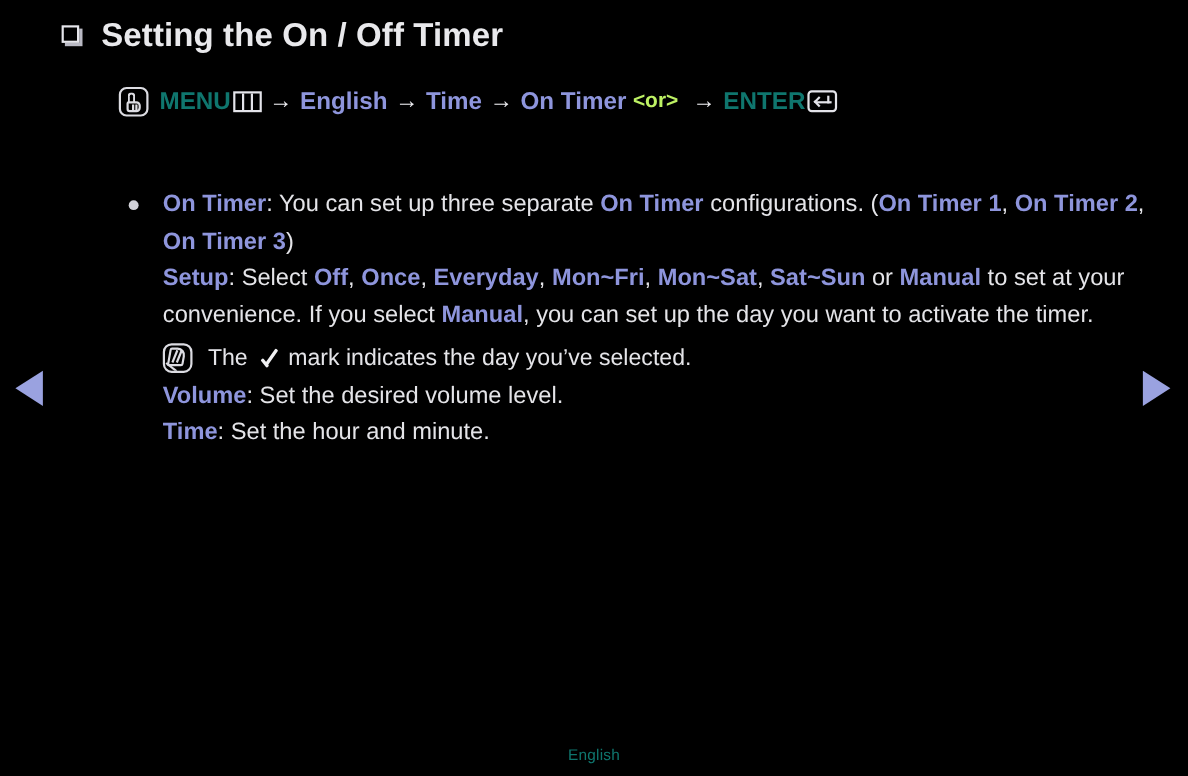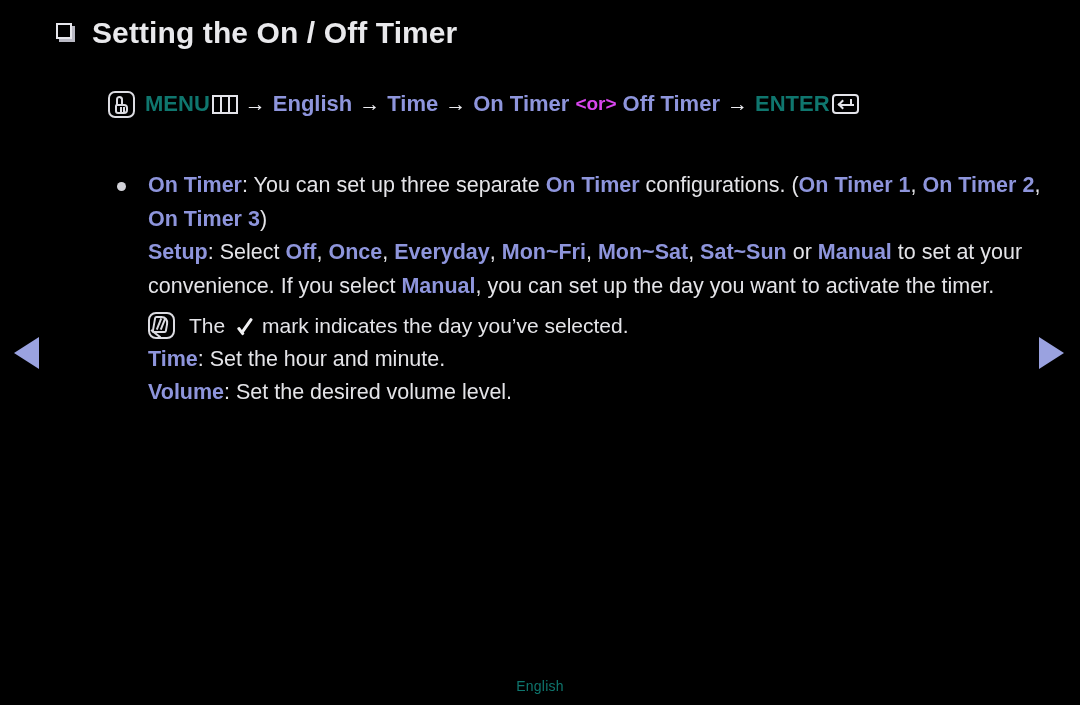--- a/index.html
+++ b/index.html
@@ -79,24 +79,24 @@
   }
   .menu-path .seg { color: #0f766e; }
   .menu-path .accent { color: #8e95dc; }
   .menu-path .arrow {
     color: #ececf0;
     font-weight: normal;
     margin: 0 7px;
     font-size: 21px;
   }
   .menu-path .or {
-    color: #d946ef;
+    color: #bef264;
     font-size: 19px;
     font-weight: bold;
-    margin: 12px 6px;
+    margin: 0 6px;
   }
 
   
   .icon-hand {
     width: 27px;
     height: 27px;
     border: 2px solid #dcdce2;
     border-radius: 7px;
     position: relative;
     flex: none;
@@ -361,21 +361,20 @@
         <i></i>
         <i></i>
       </span>
     <span class="arrow">→</span>
     <span class="accent">English</span>
     <span class="arrow">→</span>
     <span class="accent">Time</span>
     <span class="arrow">→</span>
     <span class="accent">On Timer</span>
     <span class="or">&lt;or&gt;</span>
-    <span class="accent">Off Timer</span>
     <span class="arrow">→</span>
     <span class="seg">ENTER</span>
     <span class="icon-enter">
       <span class="bar"></span>
         <span class="line"></span>
         <span class="head"></span>
     </span>
   </div>
 
   <div class="body-block">
@@ -393,25 +392,25 @@
       <span class="icon-note">
         <i class="nib"></i>
           <i class="stroke a"></i>
           <i class="stroke b"></i>
           <i class="tail"></i>
       </span>
       <div class="note-text"><span>The </span><span class="check"><i class="s"></i><i class="l"></i></span><span>mark indicates the day you’ve selected.</span></div>
     </div>
 
     <div class="line-row">
+      <div class="para"><b>Volume</b><span class="wht">: </span><span class="wht">Set the desired volume level.</span></div>
+    </div>
+
+    <div class="line-row">
       <div class="para"><b>Time</b><span class="wht">: </span><span class="wht">Set the hour and minute.</span></div>
-    </div>
-
-    <div class="line-row">
-      <div class="para"><b>Volume</b><span class="wht">: </span><span class="wht">Set the desired volume level.</span></div>
     </div>
 
   </div>
 
   <div class="nav nav-left">
     <div class="tri tri-left"></div>
   </div>
   <div class="nav nav-right">
     <div class="tri tri-right"></div>
   </div>

